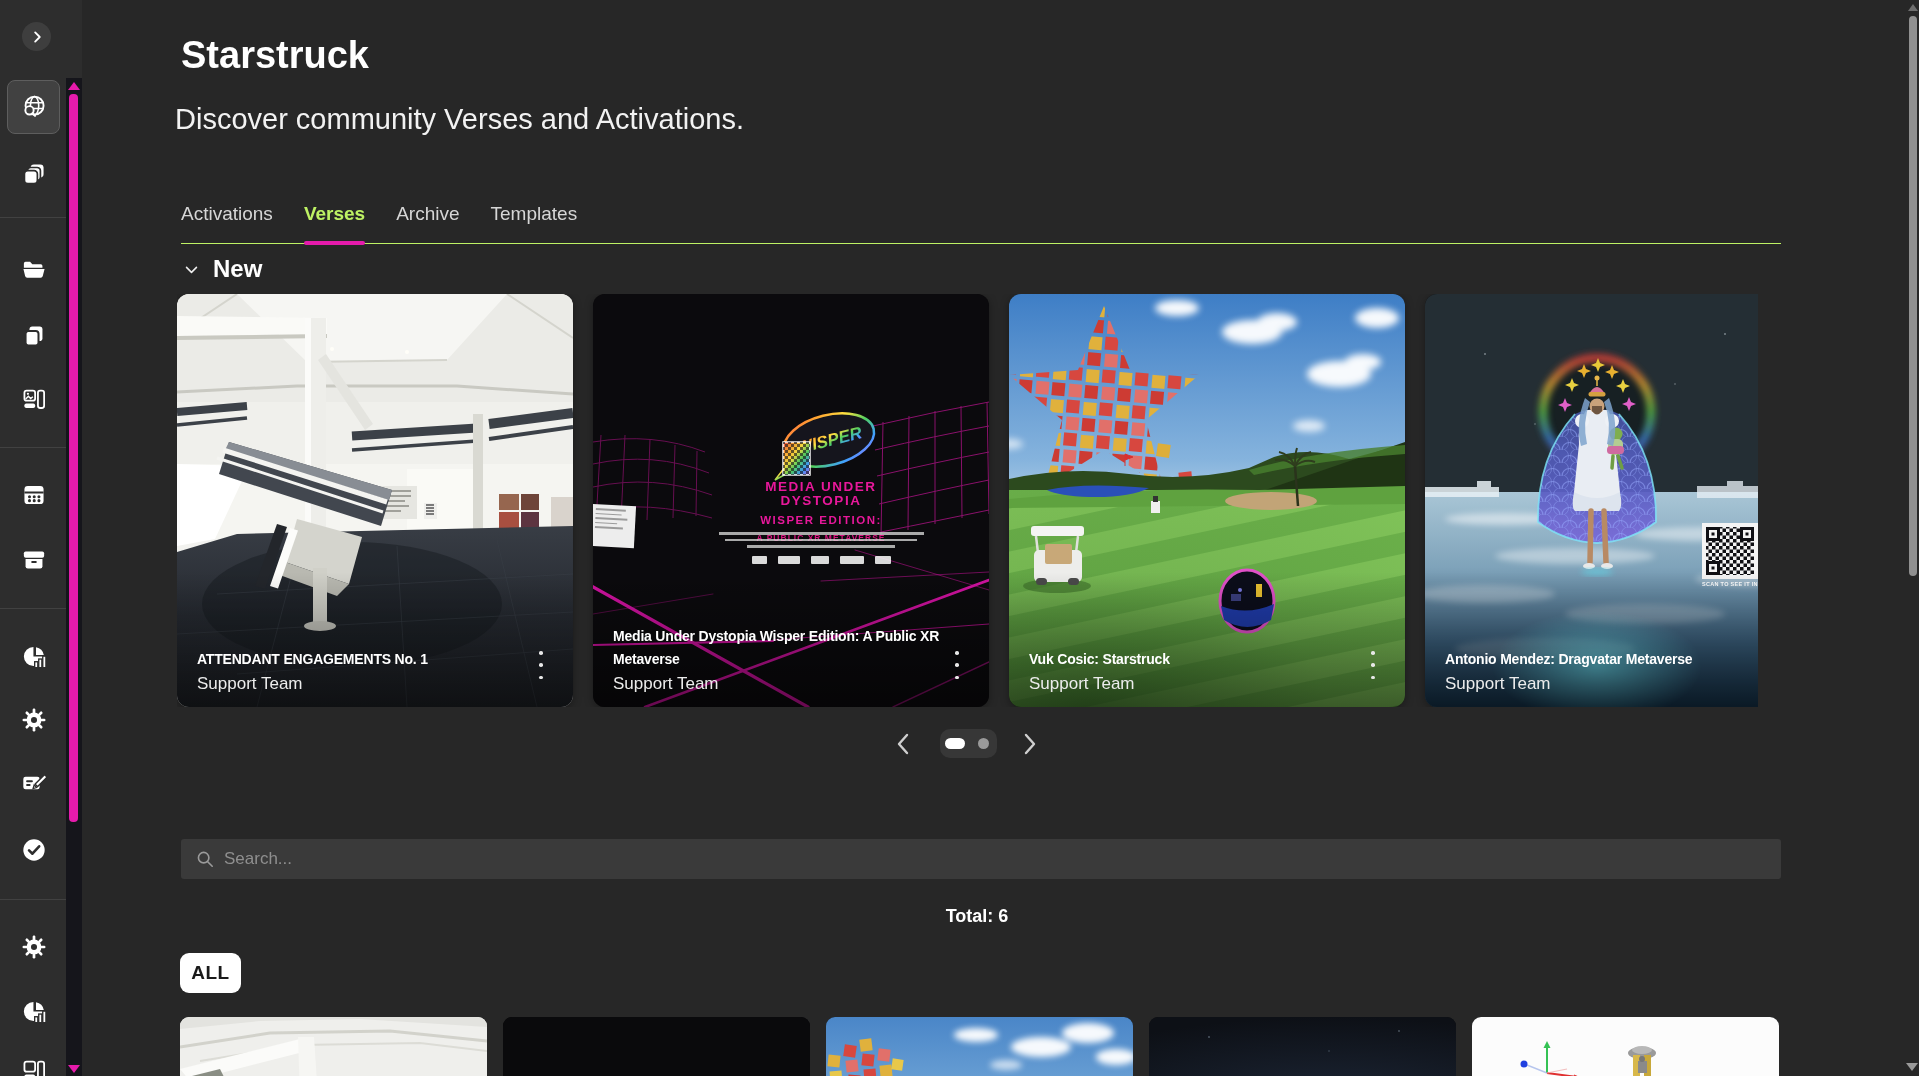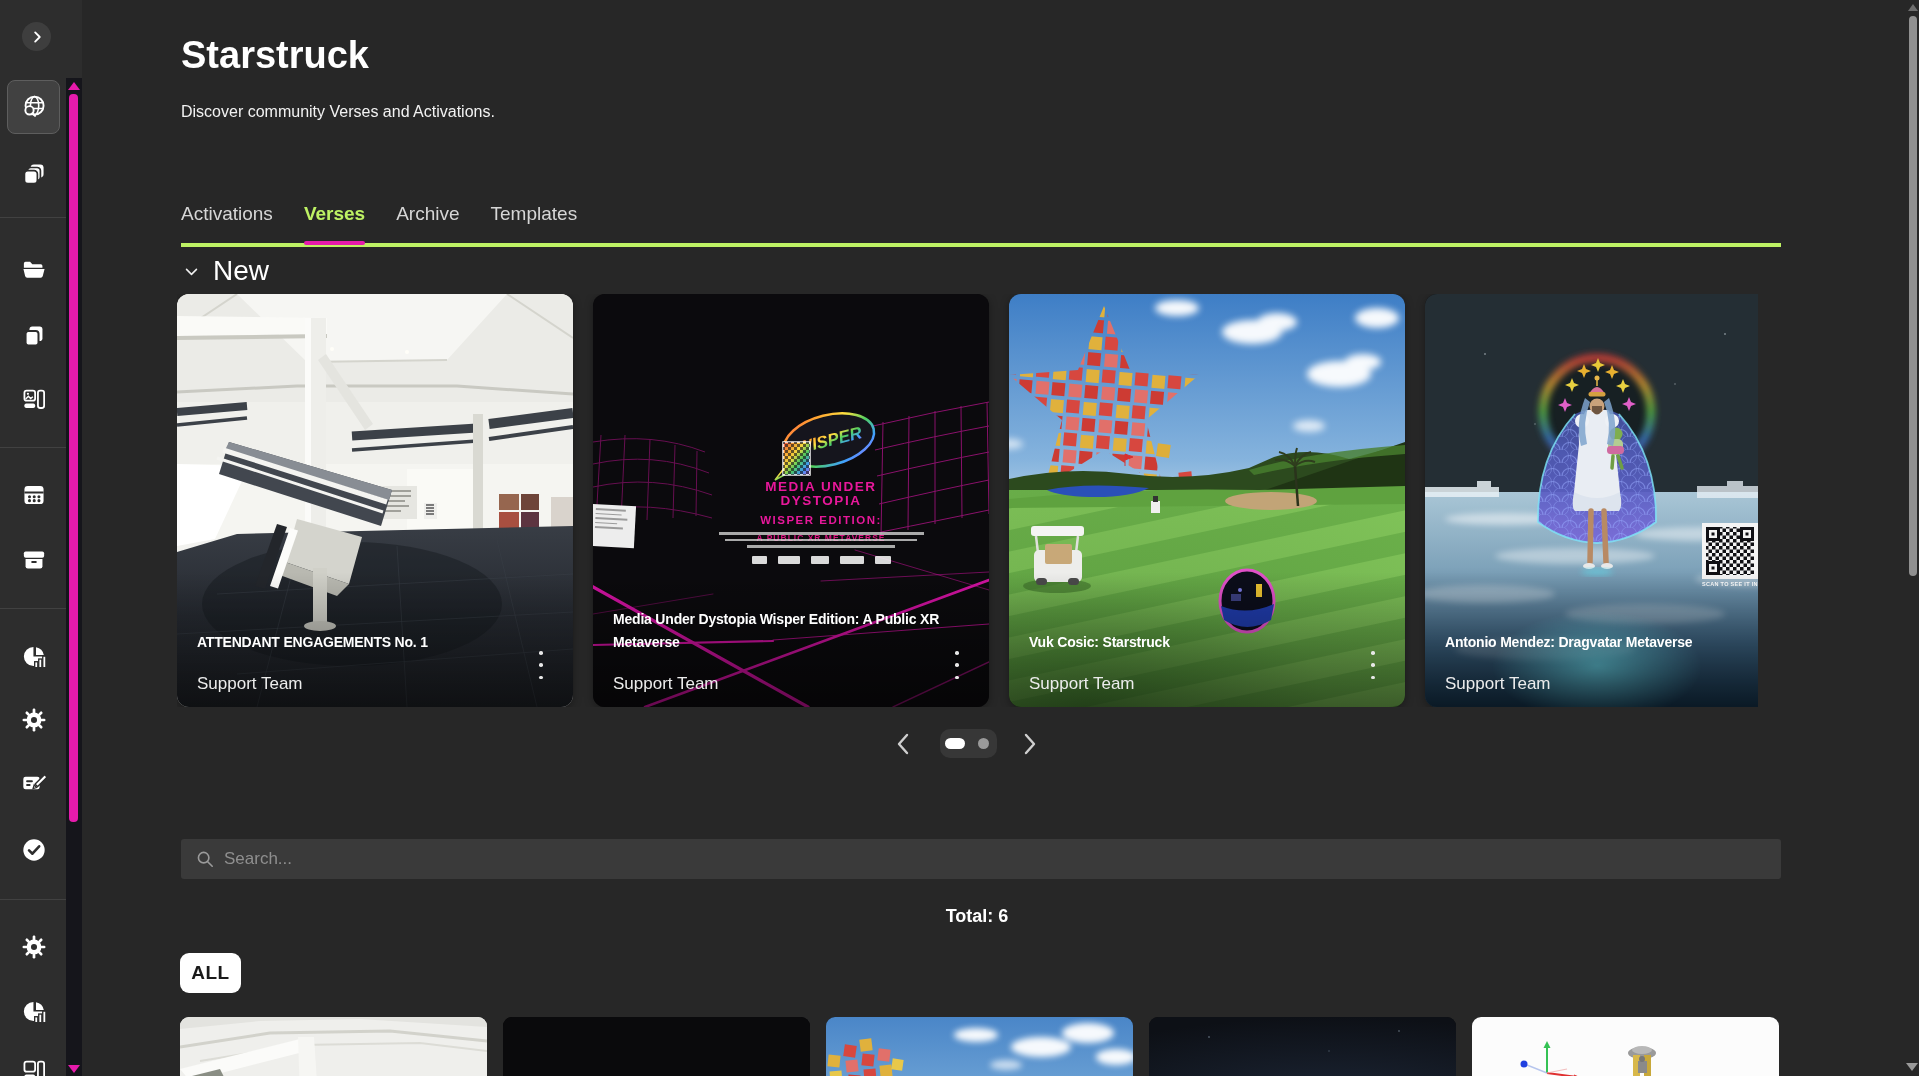--- a/index.html
+++ b/index.html
@@ -17,40 +17,40 @@
   .tri-up { position:absolute; left:2px; top:4px; width:0; height:0; border-left:6px solid transparent; border-right:6px solid transparent; border-bottom:8px solid #e61bac; }
   .tri-down { position:absolute; left:2px; bottom:3px; width:0; height:0; border-left:6px solid transparent; border-right:6px solid transparent; border-top:8px solid #e61bac; }
 
   
   .win-scroll-thumb { position:absolute; left:1909px; top:16px; width:8px; height:560px; background:#909090; border-radius:4px; }
   .win-scroll-up { position:absolute; left:1908px; top:4px; width:0; height:0; border-left:5px solid transparent; border-right:5px solid transparent; border-bottom:7px solid #6e6e6e; }
   .win-scroll-down { position:absolute; left:1906px; top:1063px; width:0; height:0; border-left:6px solid transparent; border-right:6px solid transparent; border-top:8px solid #9a9a9a; }
 
   
   .page-title { position:absolute; left:181px; top:34px; font-size:38px; font-weight:bold; color:#ffffff; }
-  .page-sub { position:absolute; left:181px; top:103px; font-size:16px; color:#f2f2f2;text-align:right; }
-
-  
-  .tabs { position:absolute; left:181px; top:202px; width:1600px; display:flex; gap:31px; border-bottom:4px solid #bef264; }
+  .page-sub { position:absolute; left:175px; top:103px; font-size:29px; color:#f2f2f2;text-align:right; }
+
+  
+  .tabs { position:absolute; left:181px; top:202px; width:1600px; display:flex; gap:31px; border-bottom:1px solid #bef264; }
   .tab { font-size:19px; line-height:24px; color:#d6d6d6; padding-bottom:17px; position:relative; cursor:default; }
   .tab.active { color:#bef264; font-weight:bold; }
   .tab.active::after { content:""; position:absolute; left:0; right:0; bottom:-2px; height:4px; border-radius:2px; background:#e61bac; }
 
   
   .new-head { position:absolute; left:183px; top:255px; display:flex; align-items:center; gap:13px; }
-  .new-label { font-size:28px; font-weight:normal; color:#fff; }
+  .new-label { font-size:24px; font-weight:bold; color:#fff; }
 
   
   .carousel { position:absolute; left:177px; top:294px; width:1581px; height:413px; overflow:hidden; display:flex; gap:20px; }
   .card { position:relative; flex:none; width:396px; height:413px; border-radius:12px; overflow:hidden; background:#101010; box-shadow:0 2px 8px rgba(0,0,0,.35); }
   .scene { position:absolute; inset:0; }
   .scrim { position:absolute; left:0; right:0; bottom:0; height:135px; background:linear-gradient(180deg,rgba(0,0,0,0),rgba(0,0,0,.5)); }
   .card-meta { position:absolute; left:20px; right:48px; bottom:12px; color:#fff; }
   .card-title { font-size:14px; font-weight:bold; line-height:23px; letter-spacing:-0.2px; }
-  .card-author { font-size:17px; line-height:23px; color:#ececec; margin-top:18px; font-weight:normal; }
+  .card-author { font-size:17px; line-height:23px; color:#ececec; margin-top:1px; font-weight:normal; }
   .kebab { position:absolute; right:26px; bottom:28px; width:12px; height:28px; display:flex; flex-direction:column; align-items:center; justify-content:space-between; }
   .kebab i { width:3.5px; height:3.5px; border-radius:50%; background:#e8e8e8; }
 
   .ctrl-prev { position:absolute; left:896px; top:733px; width:14px; height:22px; }
   .ctrl-next { position:absolute; left:1023px; top:733px; width:14px; height:22px; }
   .dots { position:absolute; left:940px; top:729px; width:57px; height:29px; border-radius:10px; background:#373737; }
   .dot-pill { position:absolute; left:5px; top:9px; width:20px; height:11px; border-radius:5.5px; background:#ffffff; }
   .dot-round { position:absolute; left:38px; top:9px; width:11px; height:11px; border-radius:50%; background:#9a9a9a; }
 
   

